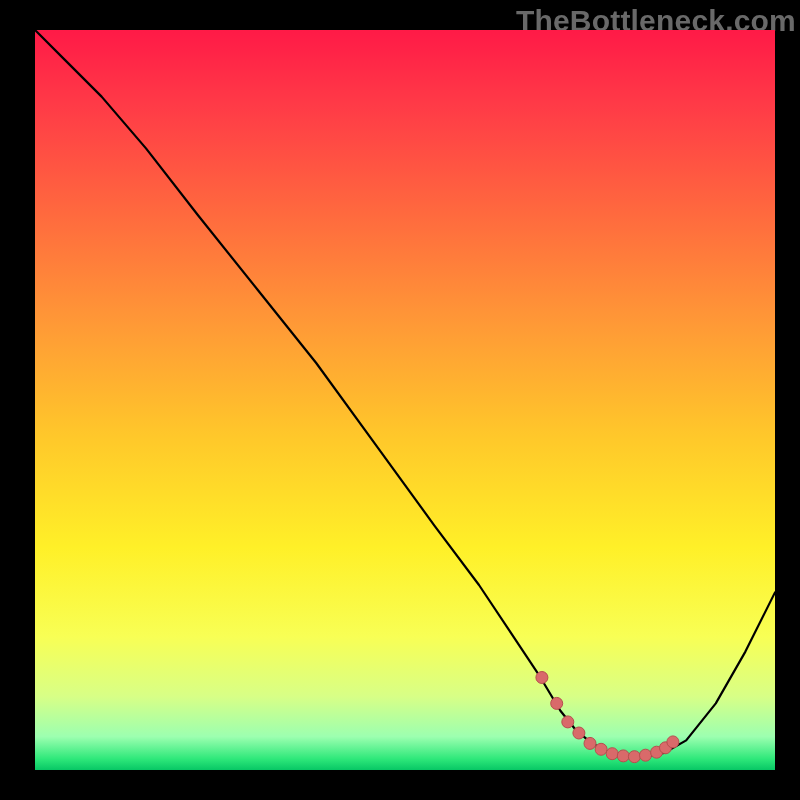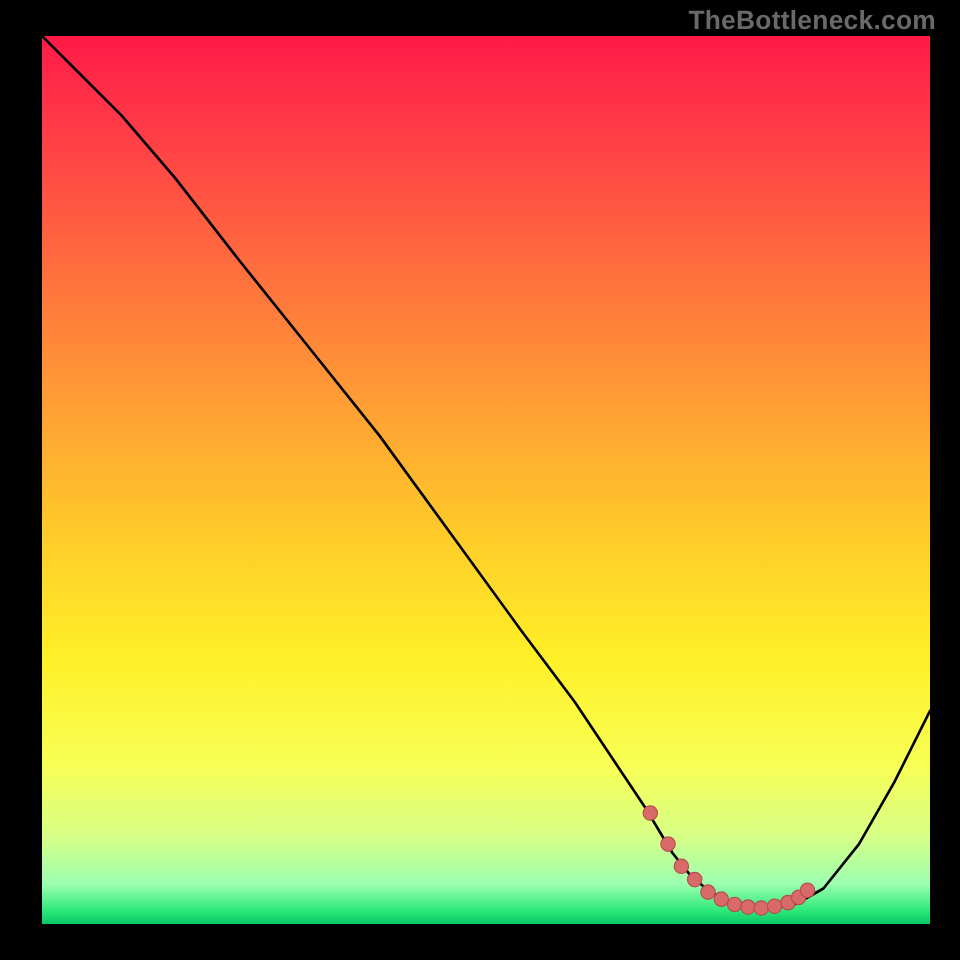--- a/index.html
+++ b/index.html
@@ -6,23 +6,23 @@
   html, body { width: 800px; height: 800px; background: #000; overflow: hidden; }
   .frame {
     position: relative;
     width: 800px;
     height: 800px;
     background: #000;
   }
   .watermark {
     position: absolute;
     top: 4px;
-    right: 20px;
+    right: 4px;
     font-family: Arial, Helvetica, sans-serif;
-    font-size: 22px;
+    font-size: 30px;
     font-weight: bold;
     color: #696969;
     letter-spacing: 0.2px;
   }
   .plot-wrap {
     position: absolute;
     left: 35px;
     top: 30px;
     width: 740px;
     height: 740px;

